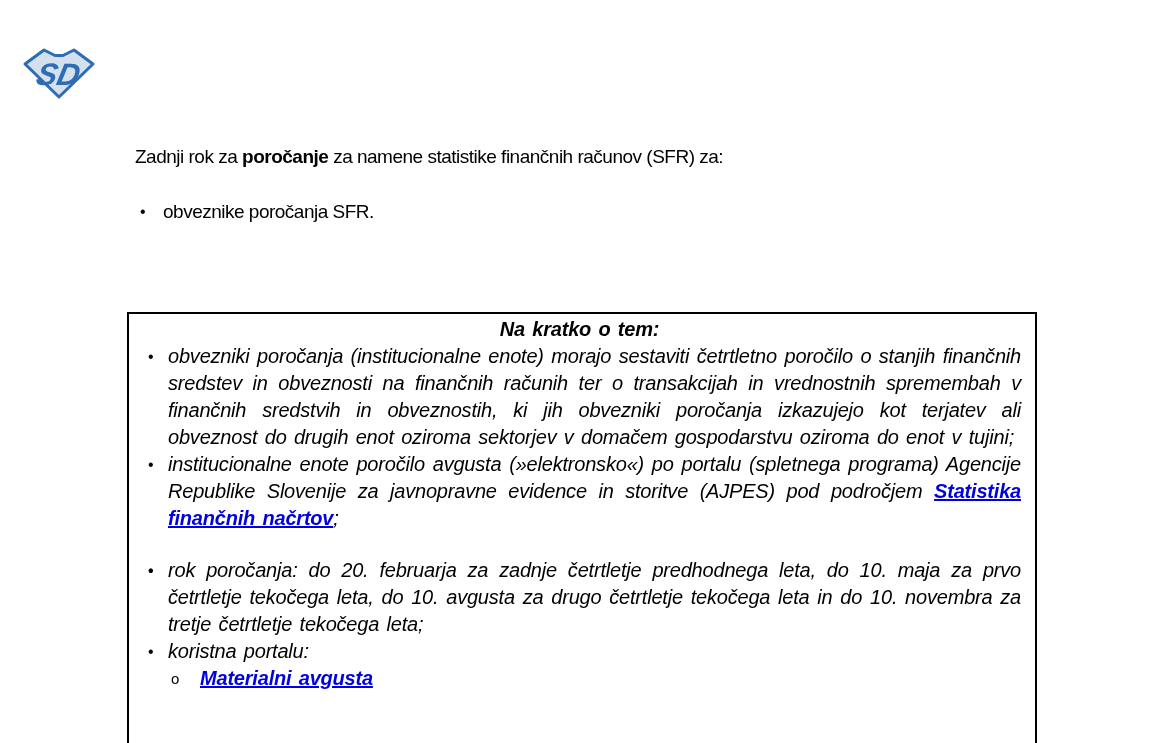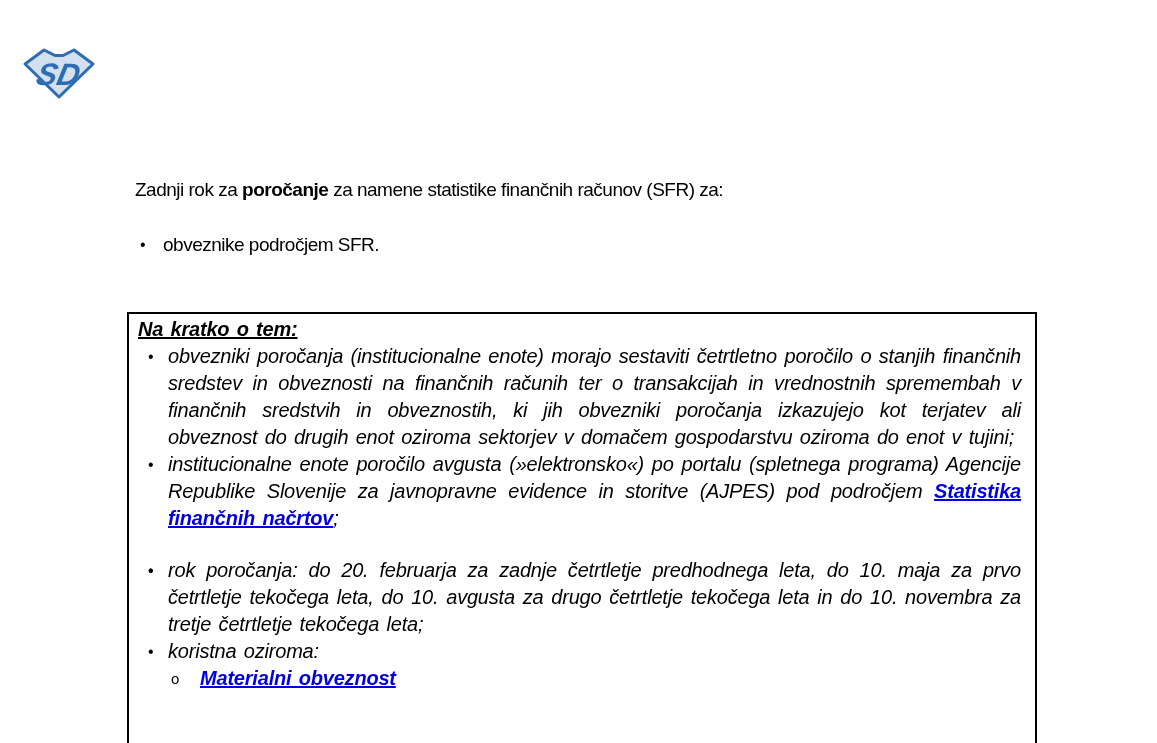--- a/index.html
+++ b/index.html
@@ -12,21 +12,21 @@
   }
 
   
   .logo {
     position: absolute; left: 22px; top: 46px;
     width: 74px; height: 54px;
   }
 
   
   .content {
-    position: absolute; left: 135px; top: 179px; width: 886px;
+    position: absolute; left: 135px; top: 146px; width: 886px;
   }
   .title {
     margin: 0 0 24px 0;
     font-size: 19px; line-height: 22px; letter-spacing: -0.5px;
   }
   .title b { font-weight: bold; }
   .intro-li {
     position: relative; padding-left: 28px;
     font-size: 19px; line-height: 40px; letter-spacing: -0.5px;
   }
@@ -41,22 +41,23 @@
     position: absolute; left: 127px; top: 312px;
     width: 910px; height: 520px;
     box-sizing: border-box;
     border: 2px solid #000000;
     padding: 2px 14px 0 9px;
     font-style: italic;
     font-size: 20px; line-height: 27px;
     letter-spacing: -0.2px; word-spacing: 2px;
   }
   .box-heading {
-    margin: 0; font-weight: bold; text-decoration: underline;
+    margin: 0; font-weight: bold; 
     line-height: 27px;
+    text-align: center;
   }
   .box-li {
     position: relative; padding-left: 30px;
     text-align: justify;
   }
   .box-li .marker {
     position: absolute; left: 10px; top: 0;
     font-size: 16px; font-style: normal;
   }
   .box-li.sub {
@@ -78,21 +79,21 @@
 <svg class="logo" viewBox="0 0 74 54">
   <path d="M3,18 L22,4 L33,9.5 L41,9.5 L52,4 L71,18 L37,51 Z" fill="#d3e0ee" stroke="#2e6cb4" stroke-width="3" stroke-linejoin="round"></path>
   <text x="21" y="39" transform="skewX(-12)" font-family="Liberation Sans, sans-serif" font-size="31" font-weight="bold" font-style="italic" fill="#2e6cb4">SD</text>
 </svg>
 
 <div class="content">
   <p class="title"><span>Zadnji rok za </span><b>poročanje</b><span> za namene statistike finančnih računov (SFR) za:</span></p>
 
   <div class="intro-li">
     <span class="marker">•</span>
-    <div>obveznike področjem SFR.</div>
+    <div>obveznike poročanja SFR.</div>
   </div>
 </div>
 
 <div class="infobox">
   <p class="box-heading">Na kratko o tem:</p>
 
   <div class="box-li">
     <span class="marker">•</span>
     <span>obvezniki poročanja (institucionalne enote) morajo sestaviti četrtletno poročilo o stanjih finančnih sredstev in obveznosti na finančnih računih ter o transakcijah in vrednostnih spremembah v finančnih sredstvih in obveznostih, ki jih obvezniki poročanja izkazujejo kot terjatev ali obveznost do drugih enot oziroma sektorjev v domačem gospodarstvu oziroma do enot v tujini;</span>
   </div>
@@ -108,20 +109,20 @@
     <span class="marker">•</span>
   </div>
 
   <div class="box-li">
     <span class="marker">•</span>
     <span>rok poročanja: do 20. februarja za zadnje četrtletje predhodnega leta, do 10. maja za prvo četrtletje tekočega leta, do 10. avgusta za drugo četrtletje tekočega leta in do 10. novembra za tretje četrtletje tekočega leta;</span>
   </div>
 
   <div class="box-li">
     <span class="marker">•</span>
-    <span>koristna oziroma:</span>
+    <span>koristna portalu:</span>
   </div>
 
   <div class="box-li sub">
     <span class="marker-o">o</span>
-    <a class="doclink" style="color: rgb(0, 0, 224);">Materialni obveznost</a>
+    <a class="doclink" style="color: rgb(0, 0, 224);">Materialni avgusta</a>
   </div>
 </div>
 
 </body></html>

